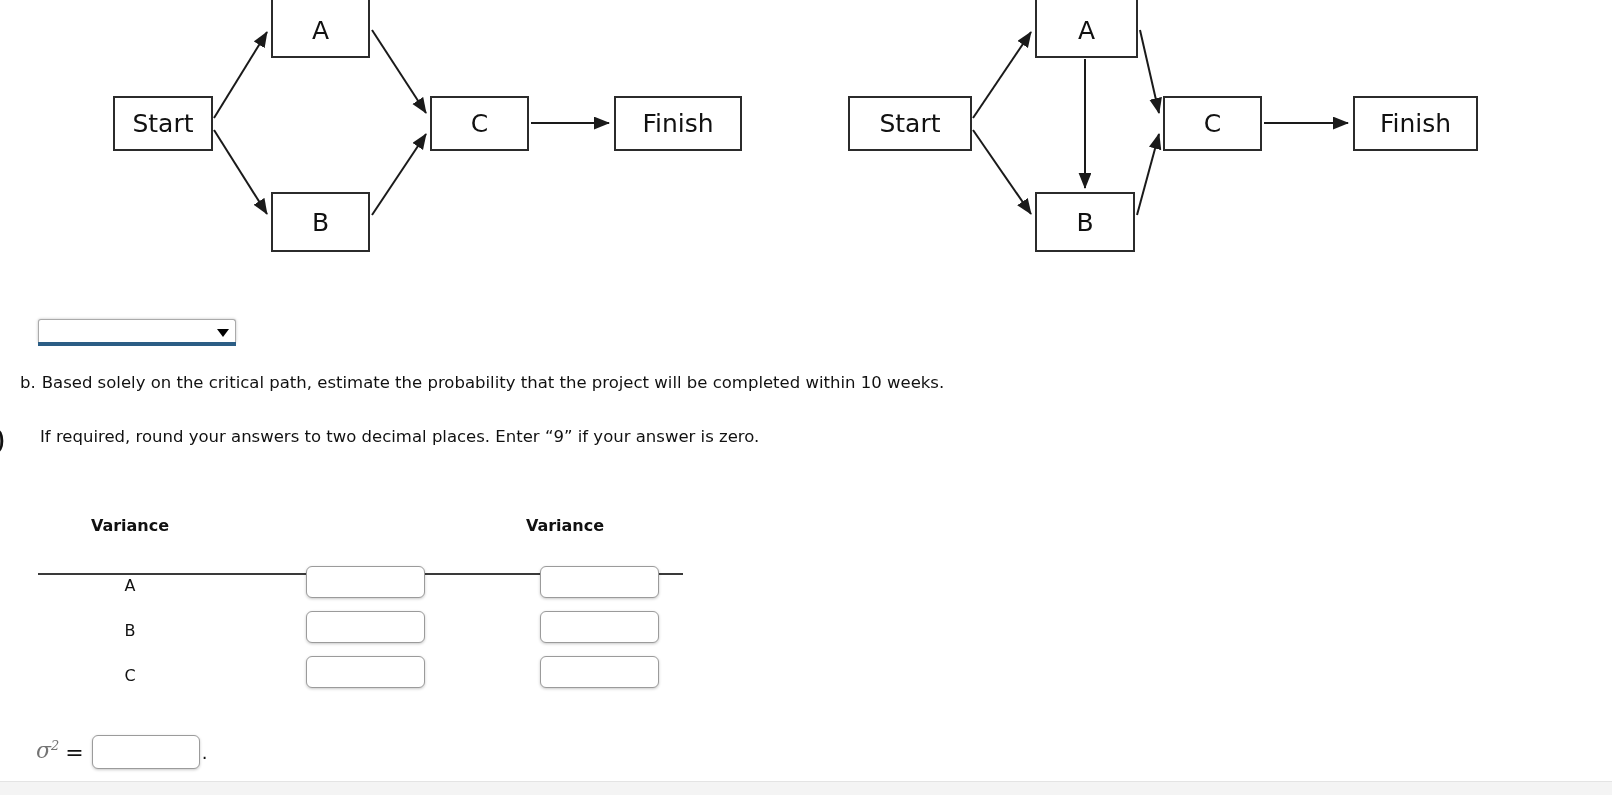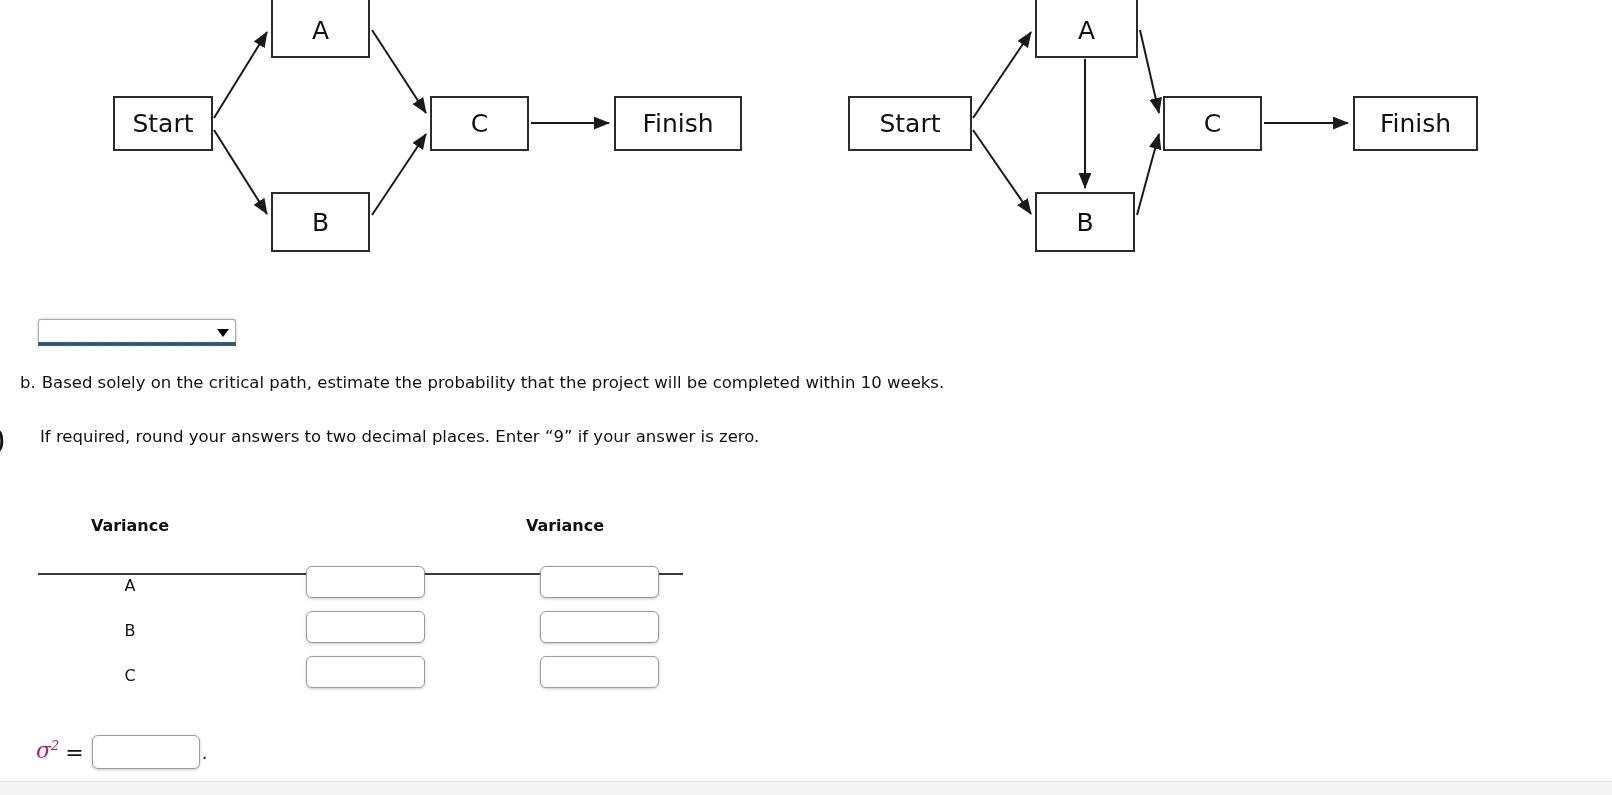--- a/index.html
+++ b/index.html
@@ -181,21 +181,21 @@
     left: 36px;
     top: 730px;
     height: 44px;
     display: flex;
     align-items: center;
   }
   #sigma-expr {
     font-family: "DejaVu Serif", "Liberation Serif", serif;
     font-style: italic;
     font-size: 22px;
-    color: #be185d;
+    color: #737373;
     margin-right: 2px;
     position: relative;
     top: -1px;
   }
   #sigma-expr sup {
     font-size: 13px;
     font-style: italic;
   }
   #sigma-equals {
     font-family: "DejaVu Serif", "Liberation Serif", serif;

